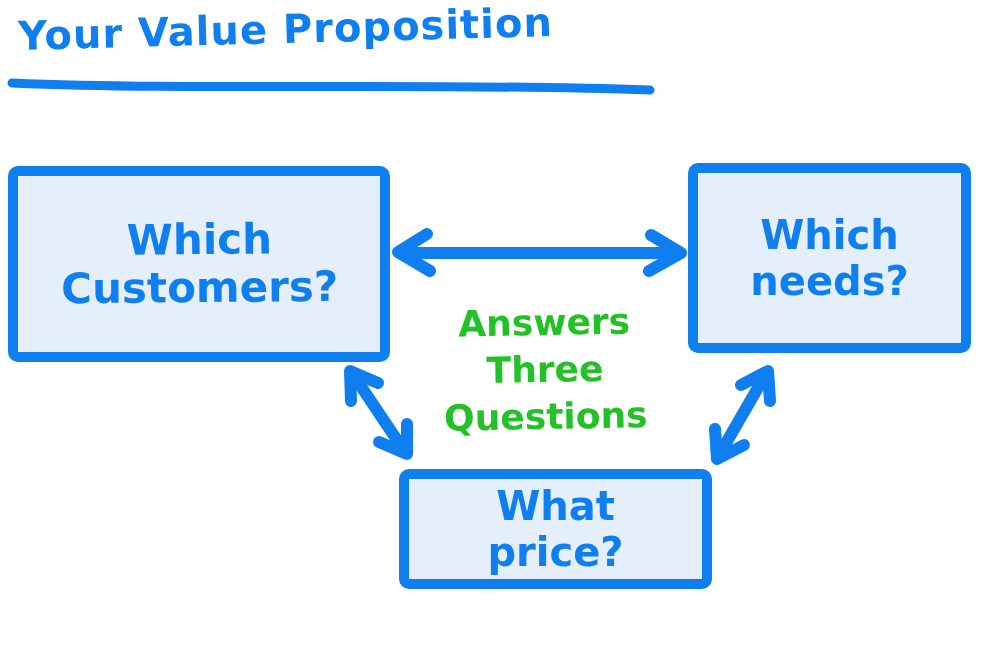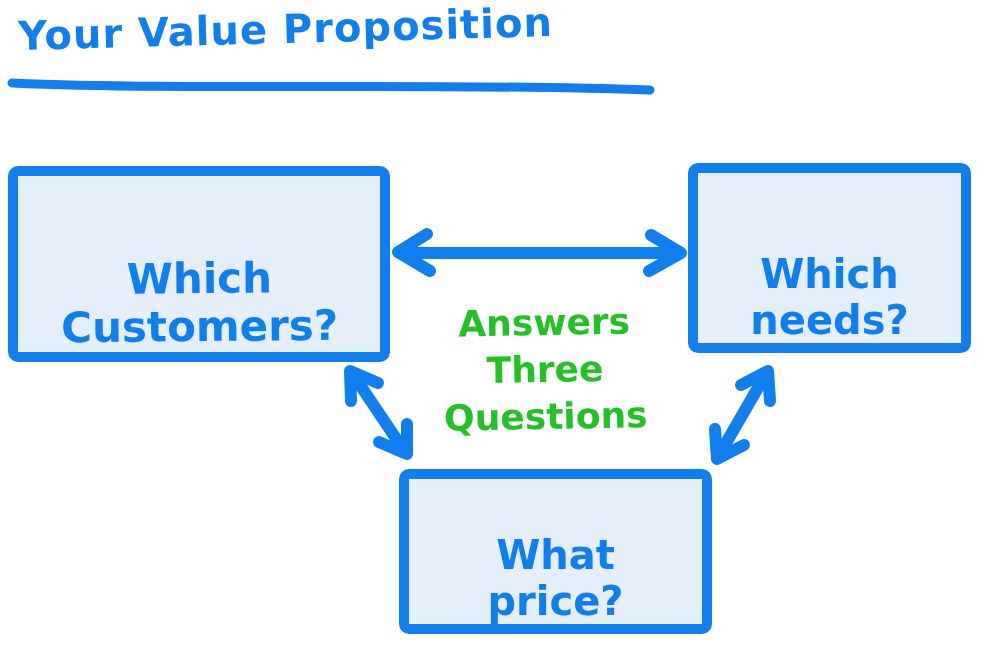--- a/index.html
+++ b/index.html
@@ -36,35 +36,35 @@
     width: 986px;
     height: 646px;
     pointer-events: none;
   }
   .box {
     position: absolute;
     border: 10px solid var(--ink-blue);
     border-radius: 10px;
     background: var(--box-fill);
     display: flex;
-    align-items: flex-end;
+    align-items: center;
     justify-content: center;
   }
   .box-label {
     font-weight: bold;
     color: var(--ink-blue);
     text-align: center;
     white-space: pre-line;
     line-height: 1.15;
   }
   .box-customers { left: 8px;   top: 166px; width: 382px; height: 196px; }
   .box-customers .box-label { font-size: 42px; transform: rotate(-0.5deg); }
   .box-needs     { left: 688px; top: 163px; width: 283px; height: 190px; }
   .box-needs .box-label { font-size: 40px; }
-  .box-price     { left: 399px; top: 469px; width: 313px; height: 165px; }
+  .box-price     { left: 399px; top: 469px; width: 313px; height: 120px; }
   .box-price .box-label { font-size: 40px; }
   .annotation {
     position: absolute;
     left: 400px;
     top: 300px;
     width: 290px;
     font-size: 36px;
     font-weight: bold;
     color: var(--annotation-green);
     text-align: center;

